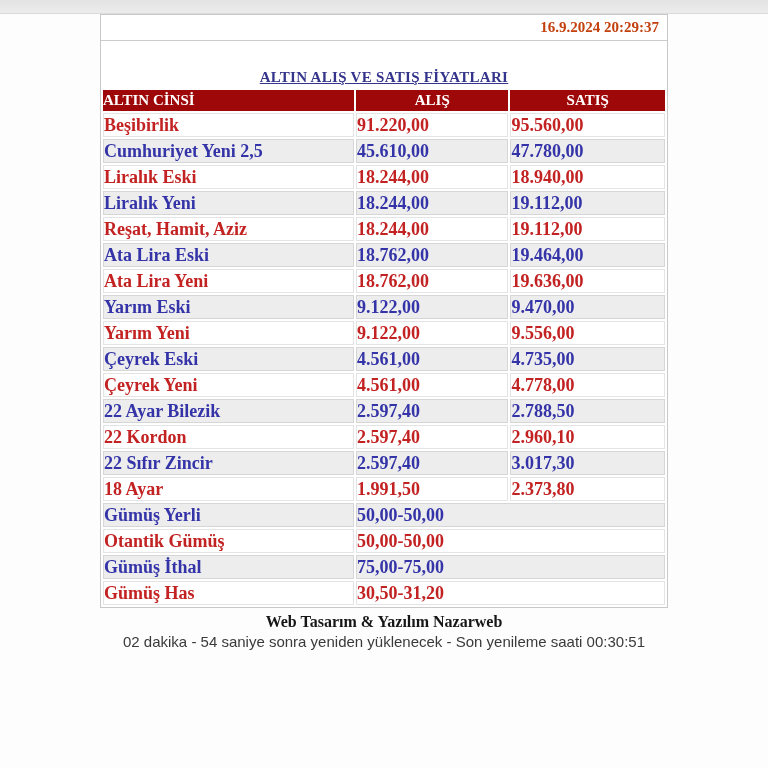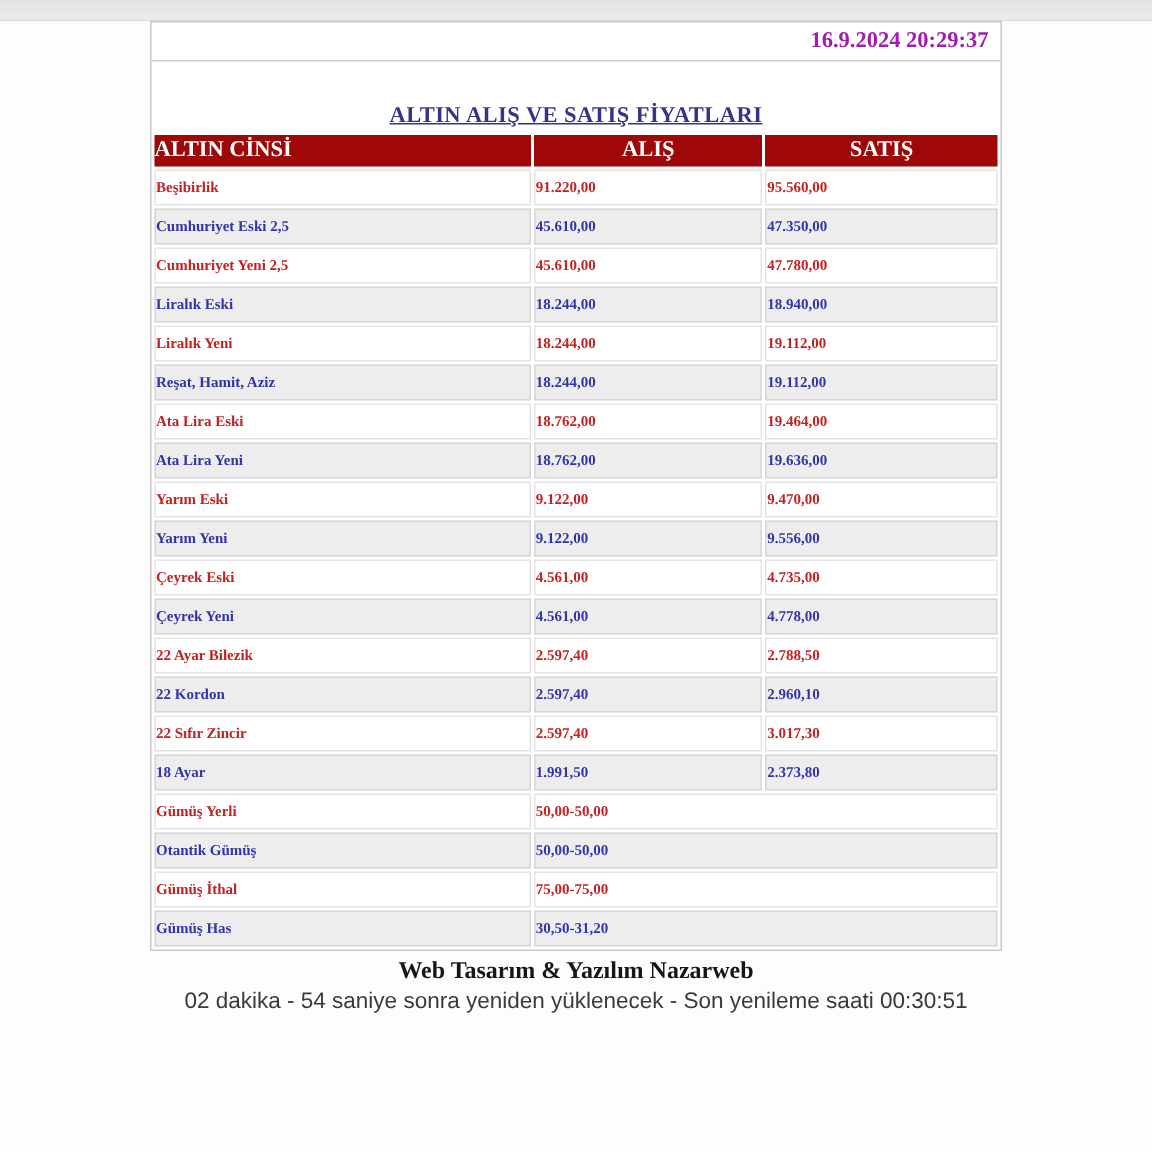--- a/index.html
+++ b/index.html
@@ -17,21 +17,21 @@
   .panel {
     margin-left: 100px;
     width: 566px;
     border: 1px solid #c9c9c9;
     background: #ffffff;
   }
   .ts-row {
     height: 25px; line-height: 25px;
     text-align: right;
     padding-right: 8px;
-    font-weight: bold; font-size: 15px; color: #a21caf;
+    font-weight: bold; font-size: 15px; color: #c2410c;
     border-bottom: 1px solid #cccccc;
   }
   .title-row {
     height: 23px; line-height: 23px;
     text-align: center;
     margin-top: 24px;
   }
   .title-link {
     font-weight: bold; font-size: 15px;
     color: #34348c;
@@ -50,21 +50,21 @@
     color: #ffffff;
     font-weight: bold; font-size: 15px;
     height: 21px;
     padding: 0;
   }
   th.c1 { width: 45%; text-align: left; padding-left: 8px; margin-left: 10px; }
   th.c2 { width: 27.3%; text-align: center; }
   th.c3 { width: 27.7%; text-align: center; }
   table.prices td {
     height: 22px;
-    font-weight: bold; font-size: 10px;
+    font-weight: bold; font-size: 18px;
     border: 1px solid #dcdcdc;
     padding: 0;
     white-space: nowrap;
     overflow: hidden;
   }
   td.name { text-align: left; padding-left: 8px; }
   td.val  { }
   tbody tr:nth-child(odd)  { background: #ffffff; color: #c32222; }
   tbody tr:nth-child(even) { background: #ededed; color: #3434a8; }
   tbody tr:nth-child(odd) td  { border-color: #e4e4e4; }
@@ -103,25 +103,20 @@
         <th class="c3">SATIŞ</th>
       </tr>
     </thead>
     <tbody>
       <tr>
         <td class="name">Beşibirlik</td>
         <td class="val">91.220,00</td>
         <td class="val">95.560,00</td>
       </tr>
       <tr>
-        <td class="name">Cumhuriyet Eski 2,5</td>
-        <td class="val">45.610,00</td>
-        <td class="val">47.350,00</td>
-      </tr>
-      <tr>
         <td class="name">Cumhuriyet Yeni 2,5</td>
         <td class="val">45.610,00</td>
         <td class="val">47.780,00</td>
       </tr>
       <tr>
         <td class="name">Liralık Eski</td>
         <td class="val">18.244,00</td>
         <td class="val">18.940,00</td>
       </tr>
       <tr>

